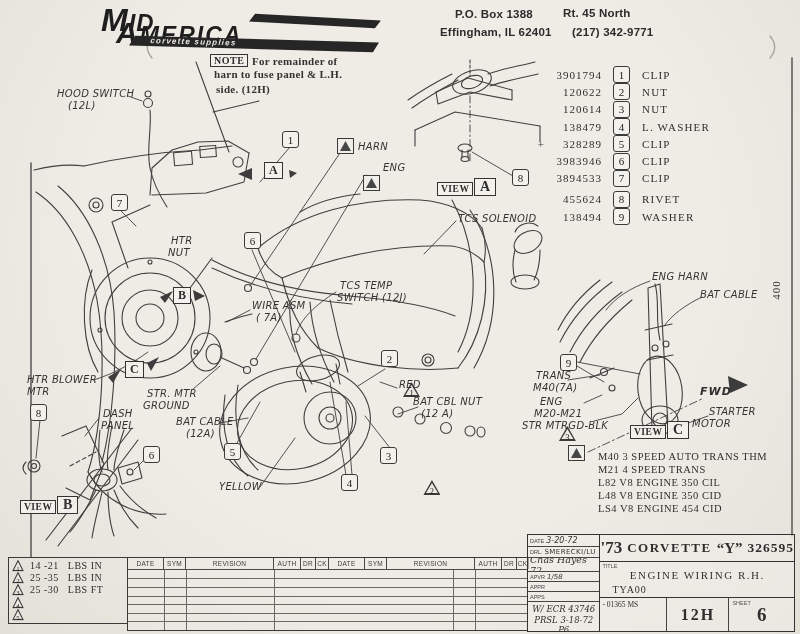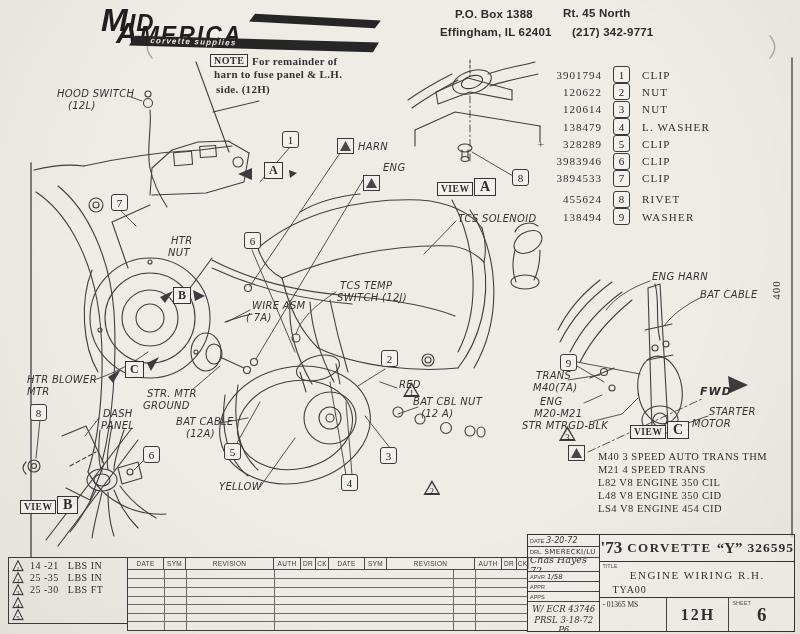--- a/index.html
+++ b/index.html
@@ -394,21 +394,21 @@
 
   <div class="abs callout" style="left:111px;top:194px;">7</div>
   <div class="abs hand" style="left:171px;top:235px;">HTR</div>
   <div class="abs hand" style="left:168px;top:247px;">NUT</div>
   <div class="abs callout" style="left:244px;top:232px;">6</div>
 
   <div class="abs hand" style="left:458px;top:213px;">TCS SOLENOID</div>
   <div class="abs hand" style="left:340px;top:280px;">TCS TEMP</div>
   <div class="abs hand" style="left:337px;top:292px;">SWITCH (12J)</div>
   <div class="abs hand" style="left:252px;top:300px;">WIRE ASM</div>
-  <div class="abs hand" style="left:246px;top:312px;">( 7A)</div>
+  <div class="abs hand" style="left:256px;top:312px;">( 7A)</div>
 
   <div class="abs view-letter" style="left:172px;top:287px;font-size:12px;padding:0 4px;">B</div>
   <div class="abs view-letter" style="left:124px;top:361px;font-size:12px;padding:0 4px;">C</div>
 
   <div class="abs callout" style="left:381px;top:350px;">2</div>
   <div class="abs tri" style="left:403px;top:350px;"><span class="t-o"></span><span class="t-i"></span><span class="t-n">1</span></div>
   <div class="abs hand" style="left:399px;top:379px;">RED</div>
   <div class="abs hand" style="left:413px;top:396px;">BAT CBL NUT</div>
   <div class="abs hand" style="left:421px;top:408px;">(12 A)</div>
   <div class="abs callout" style="left:380px;top:447px;">3</div>

